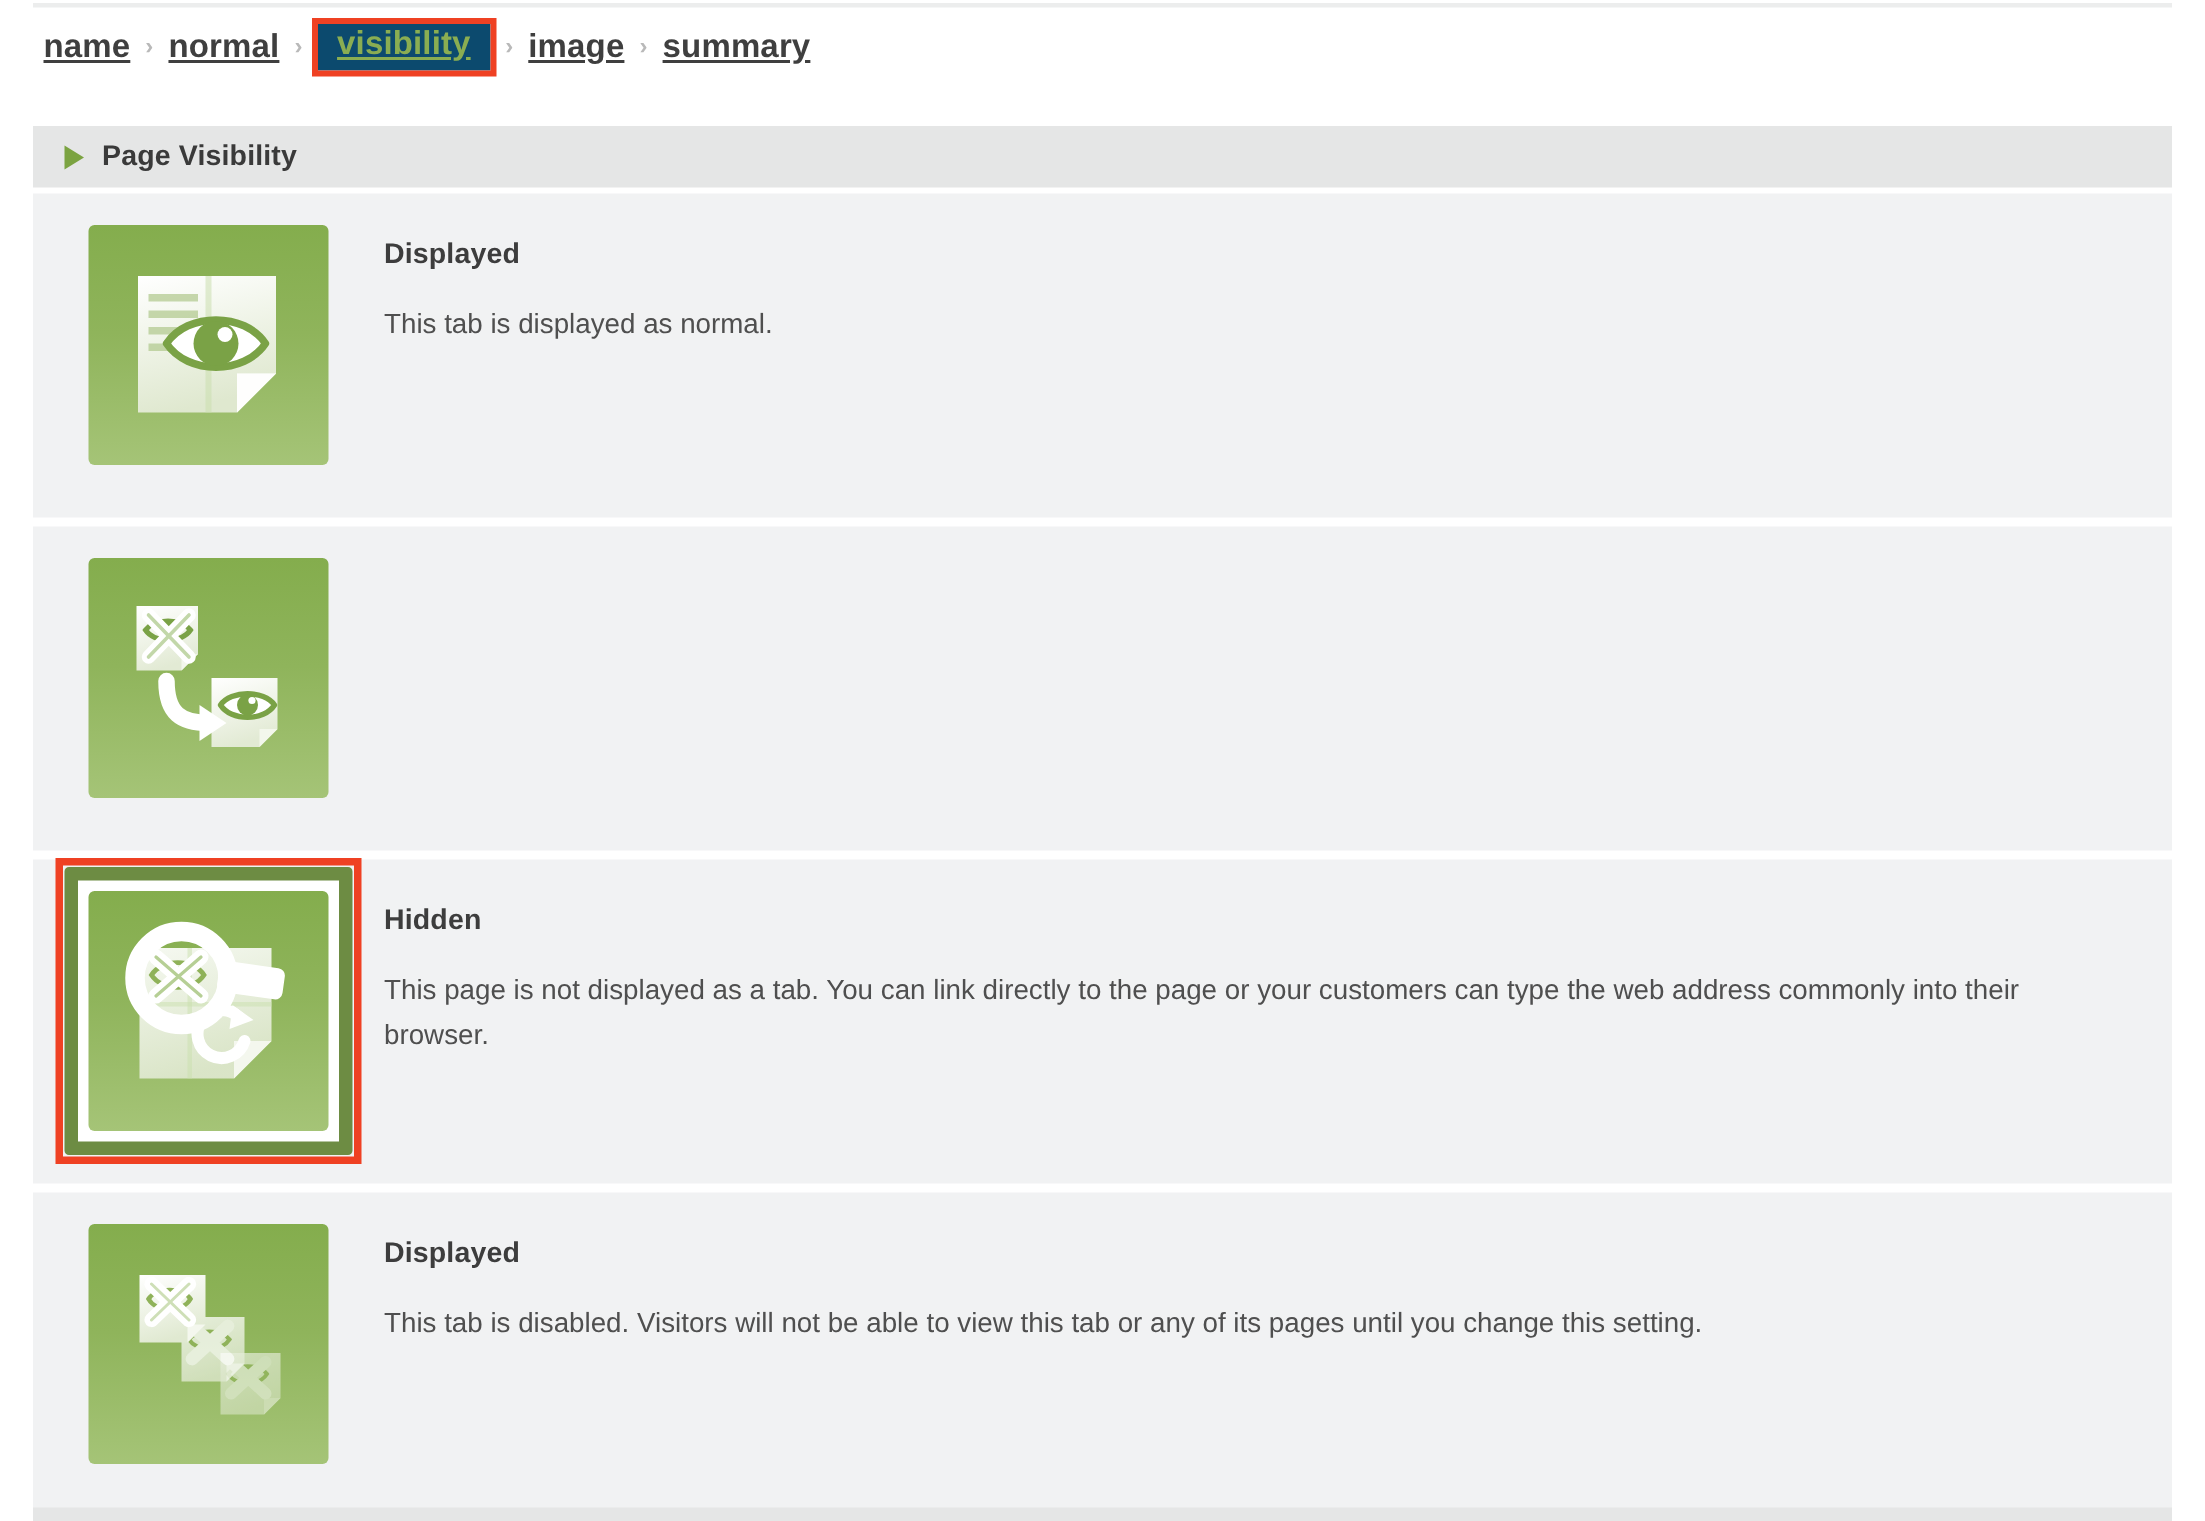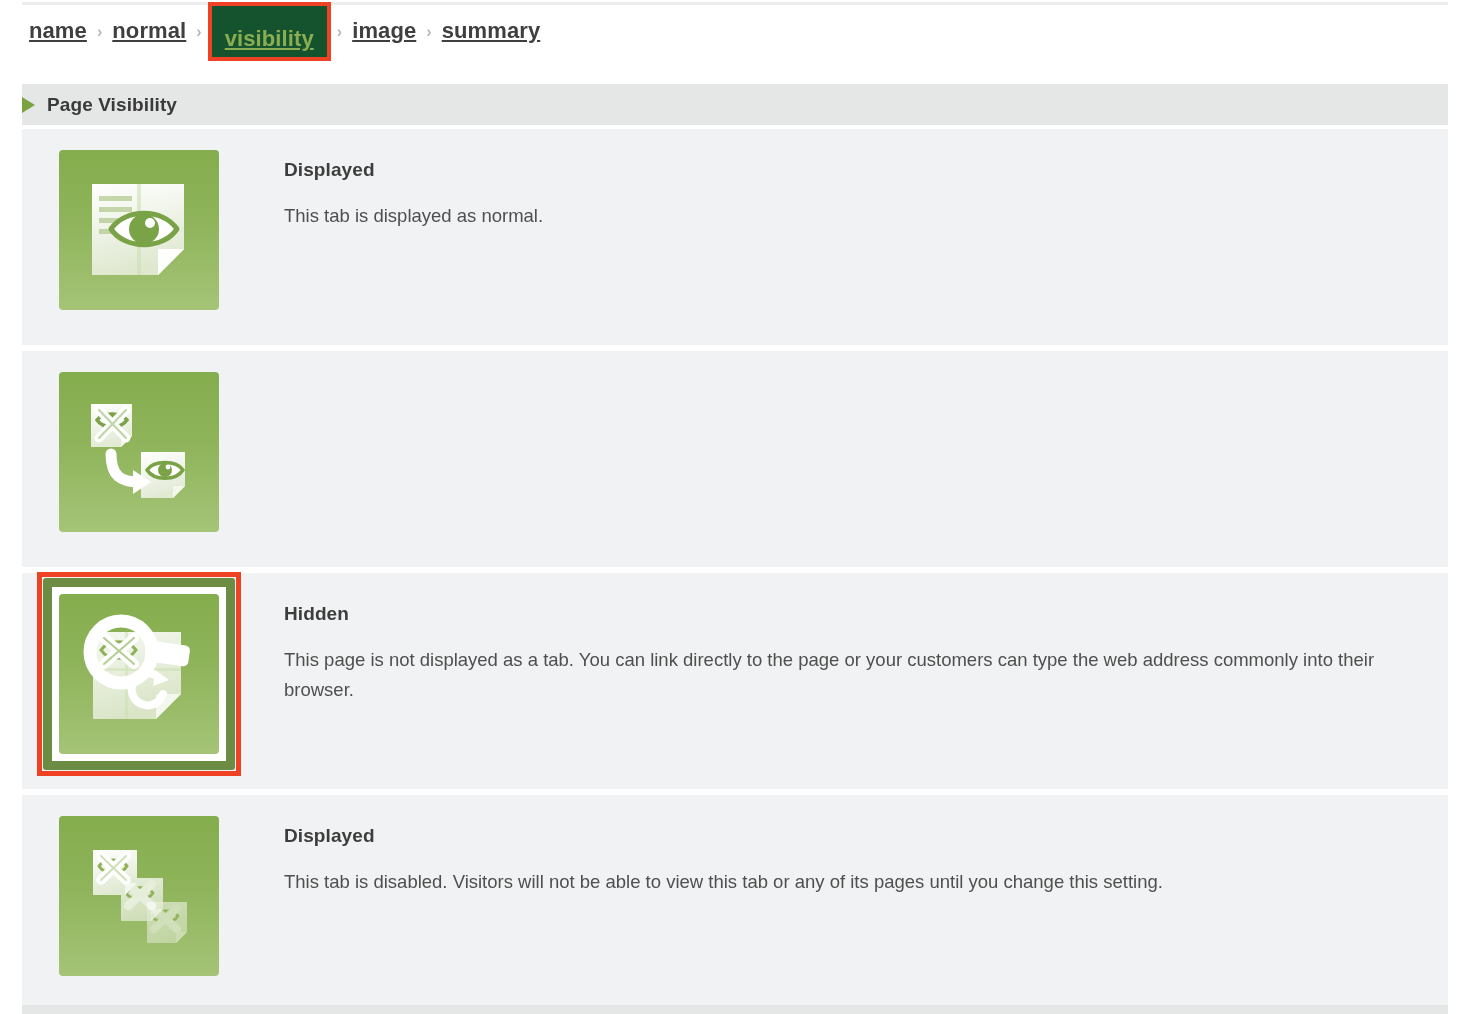--- a/index.html
+++ b/index.html
@@ -60,39 +60,40 @@
     font-size: 16px;
     font-weight: bold;
     padding: 0 9px;
     position: relative;
     top: 1px;
   }
   .crumb-highlight {
     position: relative;
     display: inline-flex;
     align-items: center;
-    padding: 20px 12px 5px 12px;
+    padding: 0 12px 5px 12px;
     margin: 16px 1px;
     outline: 4px solid #ef4123;
     outline-offset: 0px;
-    background: #14532d;
+    background: #0c4a6e;
     z-index: 4;
   }
 
   
   .section-header {
     position: absolute;
     left: 22px;
     top: 84px;
     width: 1426px;
     height: 41px;
     background: #e5e6e6;
     display: flex;
     align-items: center;
     box-sizing: border-box;
+    padding-left: 21px;
   }
   .tri-icon {
     width: 0;
     height: 0;
     border-top: 8px solid transparent;
     border-bottom: 8px solid transparent;
     border-left: 13px solid #7ba341;
     margin-right: 12px;
     flex: 0 0 auto;
   }
@@ -177,21 +178,20 @@
   }
   .tile-wrap.selected .tile {
     position: relative;
     z-index: 2;
   }
 
   .text-cell {
     flex: 1 1 auto;
     padding-top: 30px;
     padding-right: 34px;
-    margin-left: 28px;
   }
   .opt-title {
     font-size: 19px;
     font-weight: bold;
     color: #3d3d3d;
     margin: 0 0 20px 0;
     letter-spacing: 0.1px;
   }
   .opt-desc {
     font-size: 18.5px;

